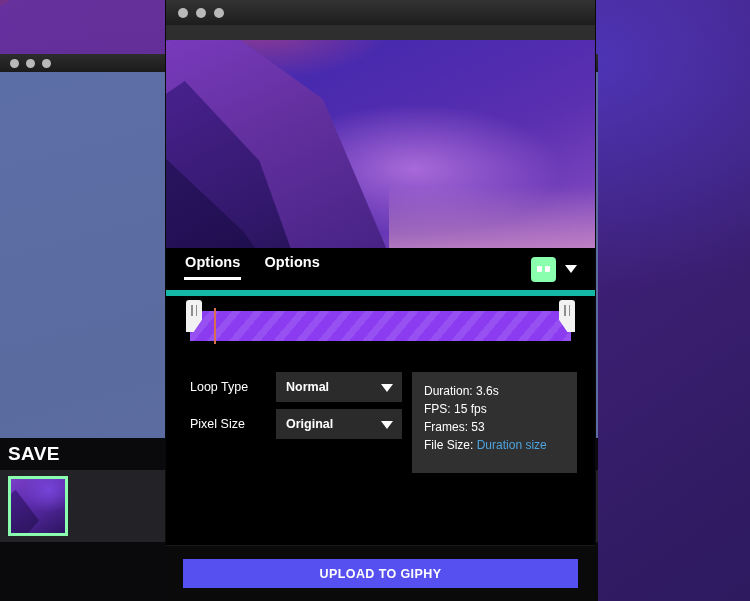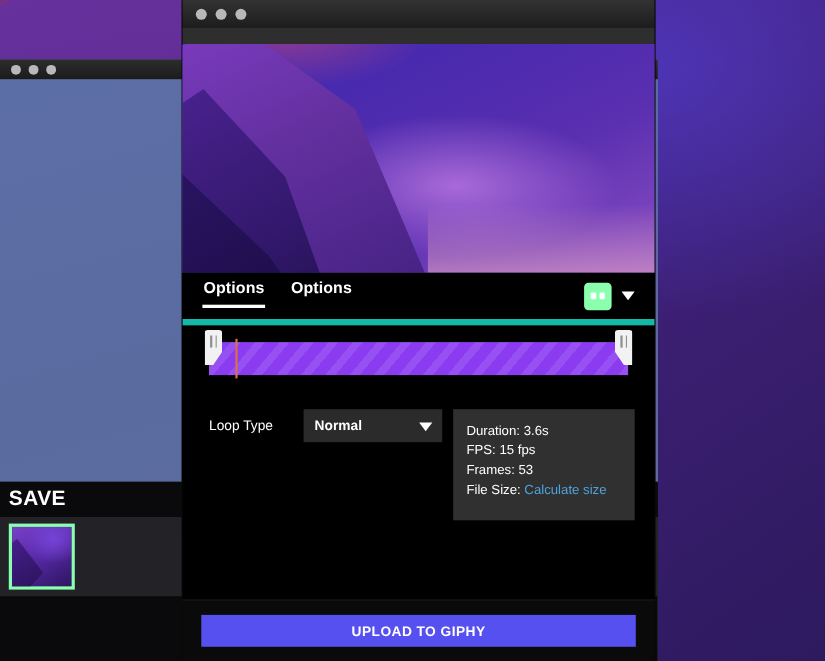--- a/index.html
+++ b/index.html
@@ -328,40 +328,47 @@
       <div class="opts-left">
 
         <div class="opt-row">
           <div class="opt-label">Loop Type</div>
           <div class="select">
             <span>Normal</span>
             <i class="caret"></i>
           </div>
         </div>
 
+        <div class="opt-row">
+          <div class="opt-label">Pixel Size</div>
+          <div class="select">
+            <span>Original</span>
+            <i class="caret"></i>
+          </div>
+        </div>
 
 
       </div>
 
       <div class="info">
         <div>
           <span>Duration:</span>
           <span>3.6s</span>
         </div>
         <div>
           <span>FPS:</span>
           <span>15 fps</span>
         </div>
         <div>
           <span>Frames:</span>
           <span>53</span>
         </div>
         <div>
           <span>File Size:</span>
-          <a>Calculate size</a>
+          <a>Duration size</a>
         </div>
       </div>
     </div>
 
     <div class="footer">
       <div class="btn primary">
         <span>UPLOAD TO GIPHY</span>
       </div>
     </div>
 

